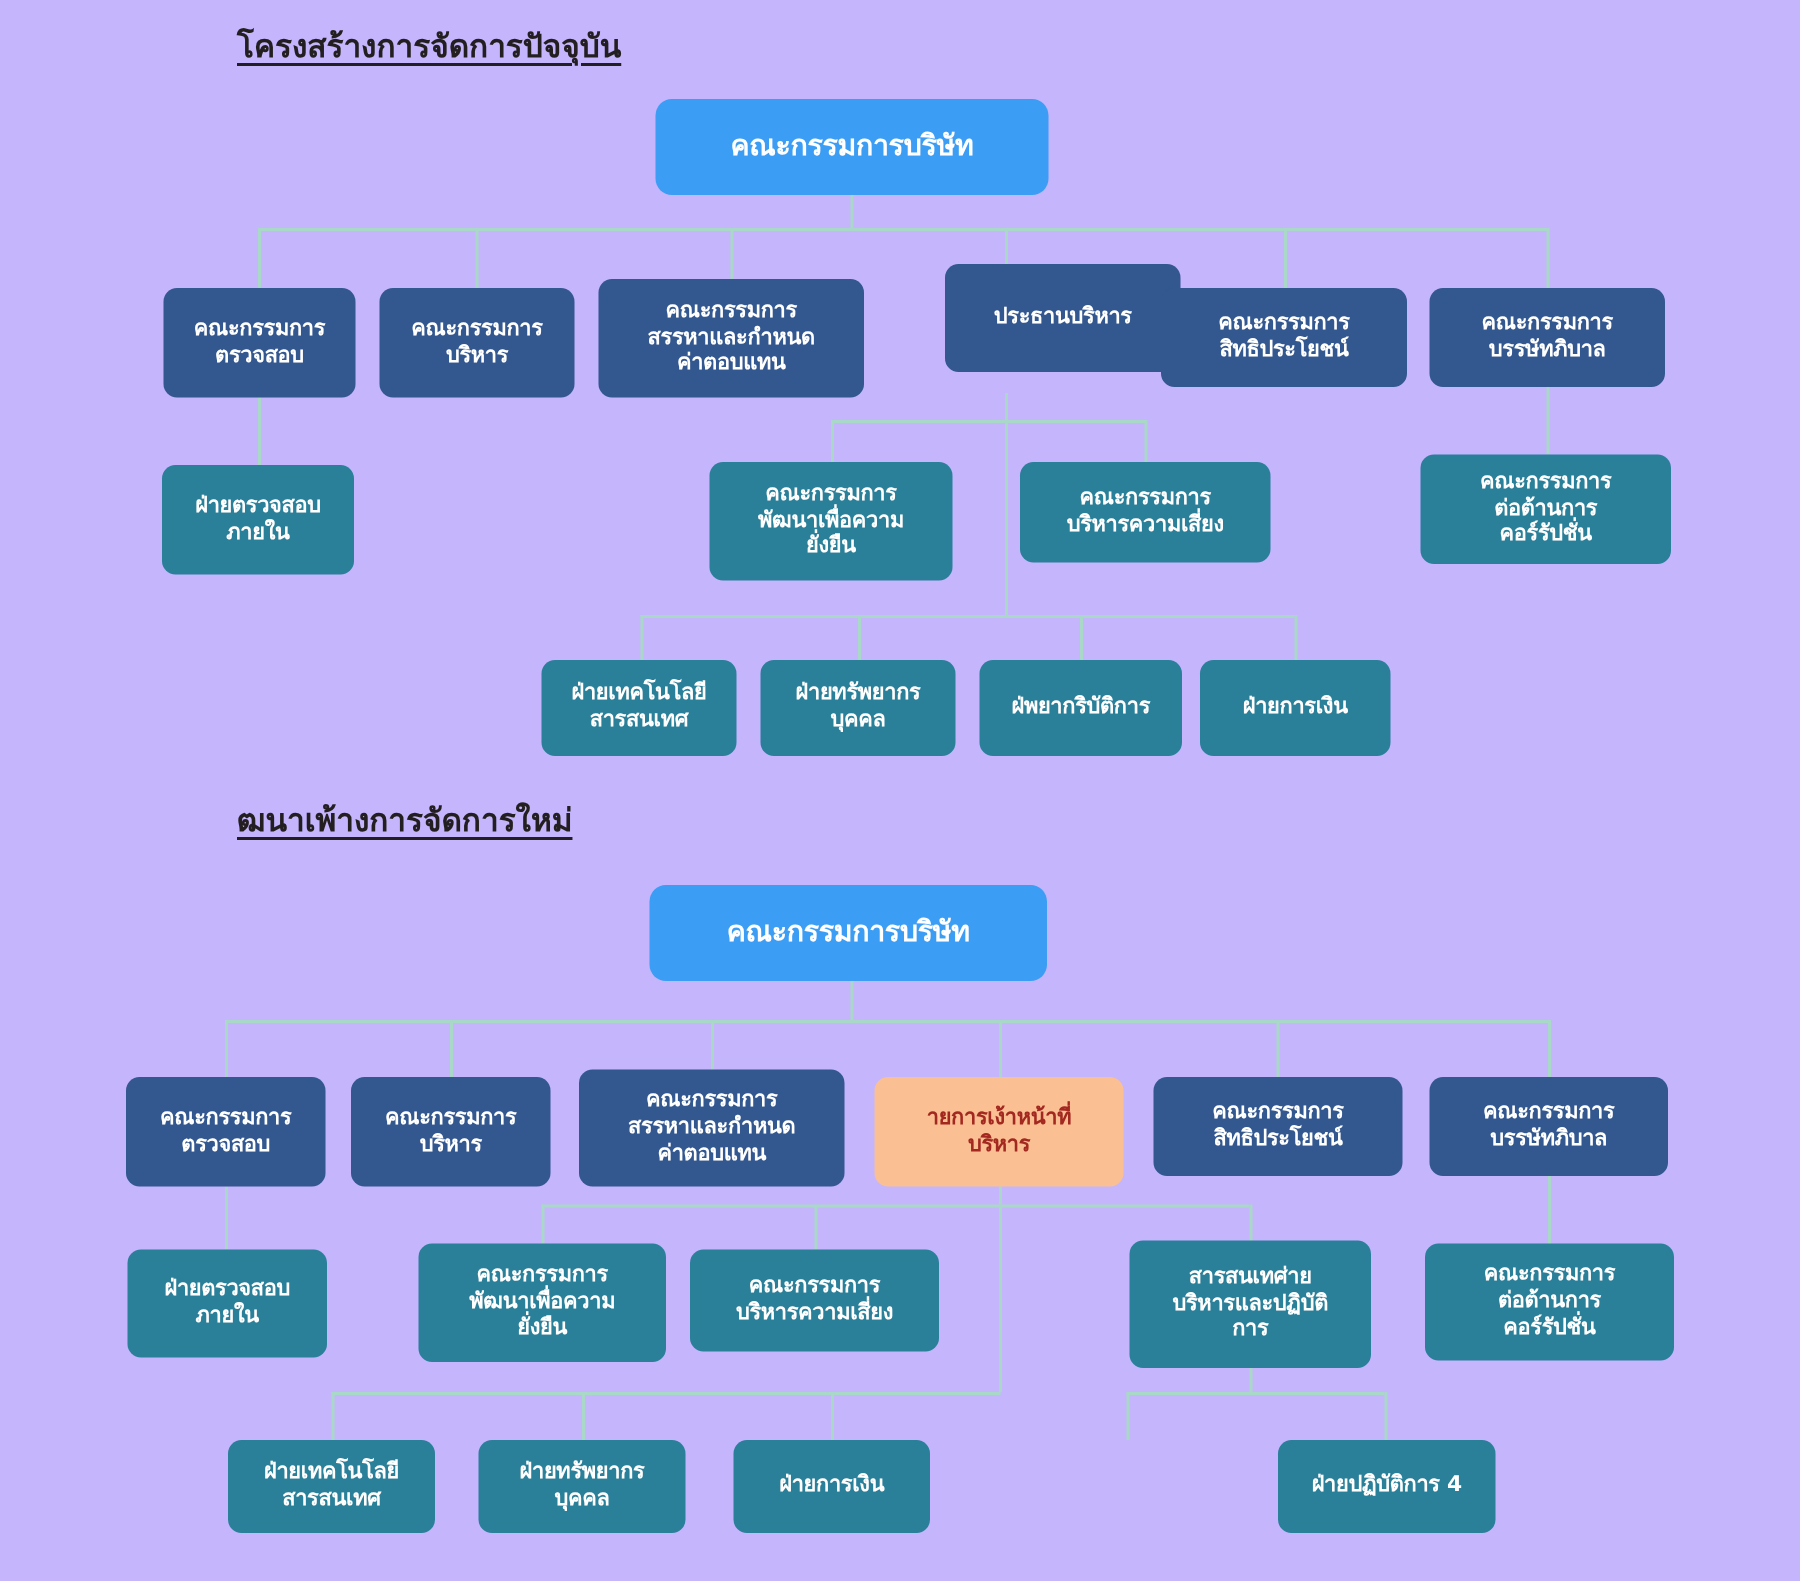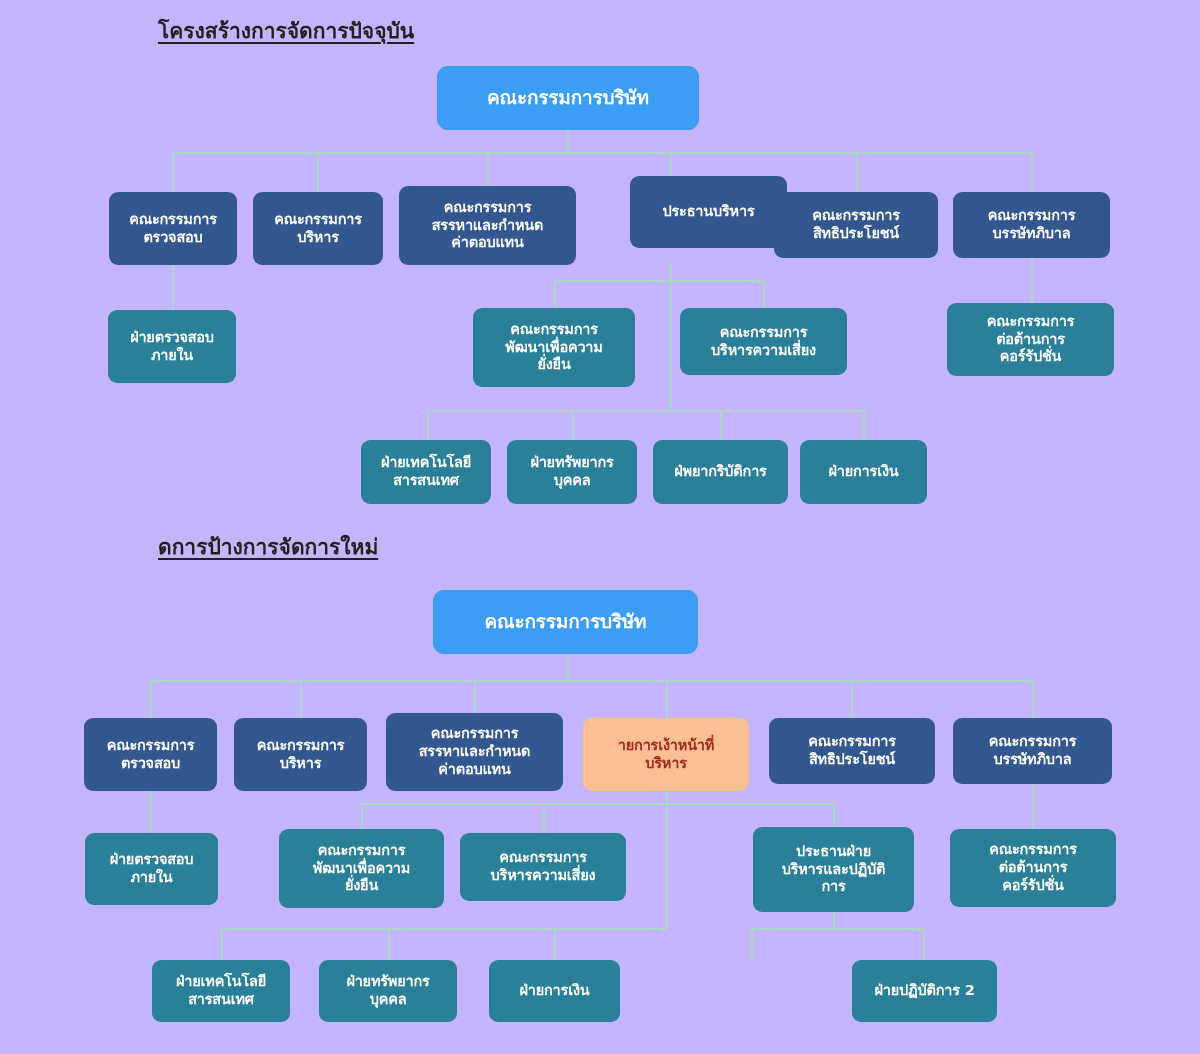--- a/index.html
+++ b/index.html
@@ -129,21 +129,21 @@
 ต่อต้านการ
 คอร์รัปชั่น</div>
 
   <div class="node teal" style="left:361px; top:440px; width:130px; height:64px;">ฝ่ายเทคโนโลยี
 สารสนเทศ</div>
   <div class="node teal" style="left:507px; top:440px; width:130px; height:64px;">ฝ่ายทรัพยากร
 บุคคล</div>
   <div class="node teal" style="left:653px; top:440px; width:135px; height:64px;">ฝ่พยากริบัติการ</div>
   <div class="node teal" style="left:800px; top:440px; width:127px; height:64px;">ฝ่ายการเงิน</div>
 
-  <div class="section-title" style="left:158px; top:530px;">ดการป้างการจัดการใหม่</div>
+  <div class="section-title" style="left:158px; top:530px;">ฒนาเพ้างการจัดการใหม่</div>
 
   <div class="line v" style="left:567px; top:654px; height:26px;"></div>
   <div class="line h" style="left:150px; top:680px; width:882px;"></div>
   <div class="line v" style="left:150px; top:680px; height:38px;"></div>
   <div class="line v" style="left:300px; top:680px; height:38px;"></div>
   <div class="line v" style="left:474px; top:680px; height:38px;"></div>
   <div class="line v" style="left:666px; top:680px; height:38px;"></div>
   <div class="line v" style="left:851px; top:680px; height:38px;"></div>
   <div class="line v" style="left:1032px; top:680px; height:38px;"></div>
 
@@ -184,27 +184,27 @@
   <div class="node navy" style="left:953px; top:718px; width:159px; height:66px;">คณะกรรมการ
 บรรษัทภิบาล</div>
 
   <div class="node teal" style="left:85px; top:833px; width:133px; height:72px;">ฝ่ายตรวจสอบ
 ภายใน</div>
   <div class="node teal" style="left:279px; top:829px; width:165px; height:79px;">คณะกรรมการ
 พัฒนาเพื่อความ
 ยั่งยืน</div>
   <div class="node teal" style="left:460px; top:833px; width:166px; height:68px;">คณะกรรมการ
 บริหารความเสี่ยง</div>
-  <div class="node teal" style="left:753px; top:827px; width:161px; height:85px;">ประธานฝ่าย
+  <div class="node teal" style="left:753px; top:827px; width:161px; height:85px;">สารสนเทศ่าย
 บริหารและปฏิบัติ
 การ</div>
   <div class="node teal" style="left:950px; top:829px; width:166px; height:78px;">คณะกรรมการ
 ต่อต้านการ
 คอร์รัปชั่น</div>
 
   <div class="node teal" style="left:152px; top:960px; width:138px; height:62px;">ฝ่ายเทคโนโลยี
 สารสนเทศ</div>
   <div class="node teal" style="left:319px; top:960px; width:138px; height:62px;">ฝ่ายทรัพยากร
 บุคคล</div>
   <div class="node teal" style="left:489px; top:960px; width:131px; height:62px;">ฝ่ายการเงิน</div>
-  <div class="node teal" style="left:852px; top:960px; width:145px; height:62px;">ฝ่ายปฏิบัติการ 2</div>
+  <div class="node teal" style="left:852px; top:960px; width:145px; height:62px;">ฝ่ายปฏิบัติการ 4</div>
 
 </div>
 
 </body></html>

